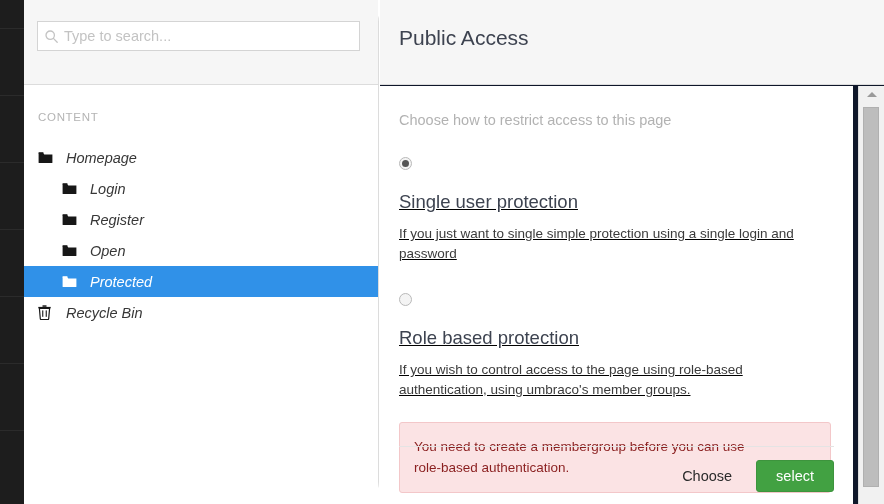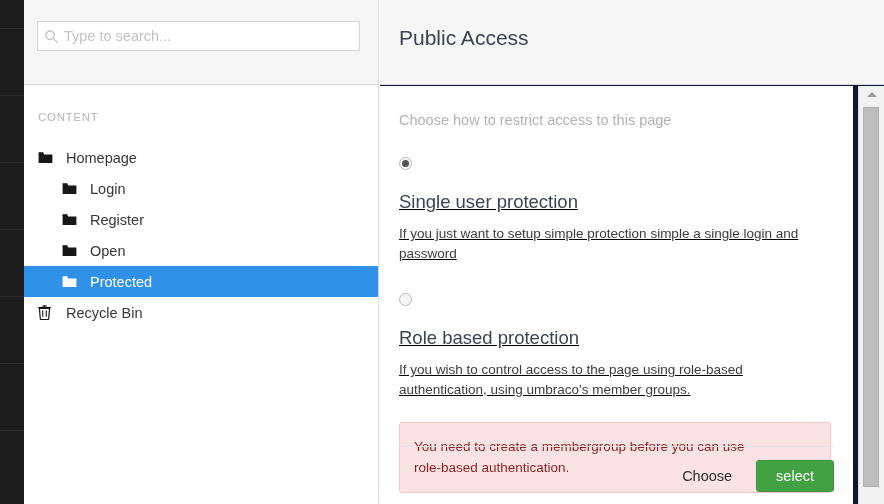--- a/index.html
+++ b/index.html
@@ -34,20 +34,21 @@
     background: #2b2b2b;
   }
 
   
   .tree-col {
     position: absolute;
     left: 24px; top: 0;
     width: 355px; height: 504px;
     background: #ffffff;
     border-right: 1px solid #dcdcdc;
+    border-radius: 22px;
   }
   .tree-head {
     position: absolute;
     left: 0; top: 0;
     width: 354px; height: 85px;
     background: #f6f6f6;
     border-bottom: 1px solid #dcdcdc;
   }
   .search-wrap {
     position: absolute;
@@ -115,21 +116,21 @@
   .tree-item.level-1 { padding-left: 38px; }
   .tree-item .ico {
     width: 22px;
     height: 18px;
     flex: none;
     display: flex;
     align-items: center;
     justify-content: flex-start;
   }
   .tree-item .ico svg { display: block; }
-  .tree-item .lbl { margin-left: 6px; }
+  .tree-item .lbl { margin-left: 6px; font-style: italic; }
   .tree-item.selected {
     background: #3091e8;
     color: #ffffff;
   }
 
   
   .panel {
     position: absolute;
     left: 380px; top: 0;
     width: 504px; height: 504px;
@@ -385,21 +386,21 @@
 
     <div class="panel-body">
 
       <div class="sub-title">Choose how to restrict access to this page</div>
 
       <div class="radio-block">
         <span class="radio checked">
           <span class="dot"></span>
         </span>
         <div class="opt-title">Single user protection</div>
-        <div class="opt-desc">If you just want to setup simple protection simple a single login and password</div>
+        <div class="opt-desc">If you just want to single simple protection using a single login and password</div>
       </div>
 
       <div class="radio-block">
         <span class="radio">
           <span class="dot"></span>
         </span>
         <div class="opt-title">Role based protection</div>
         <div class="opt-desc">If you wish to control access to the page using role-based authentication, using umbraco's member groups.</div>
       </div>
 

